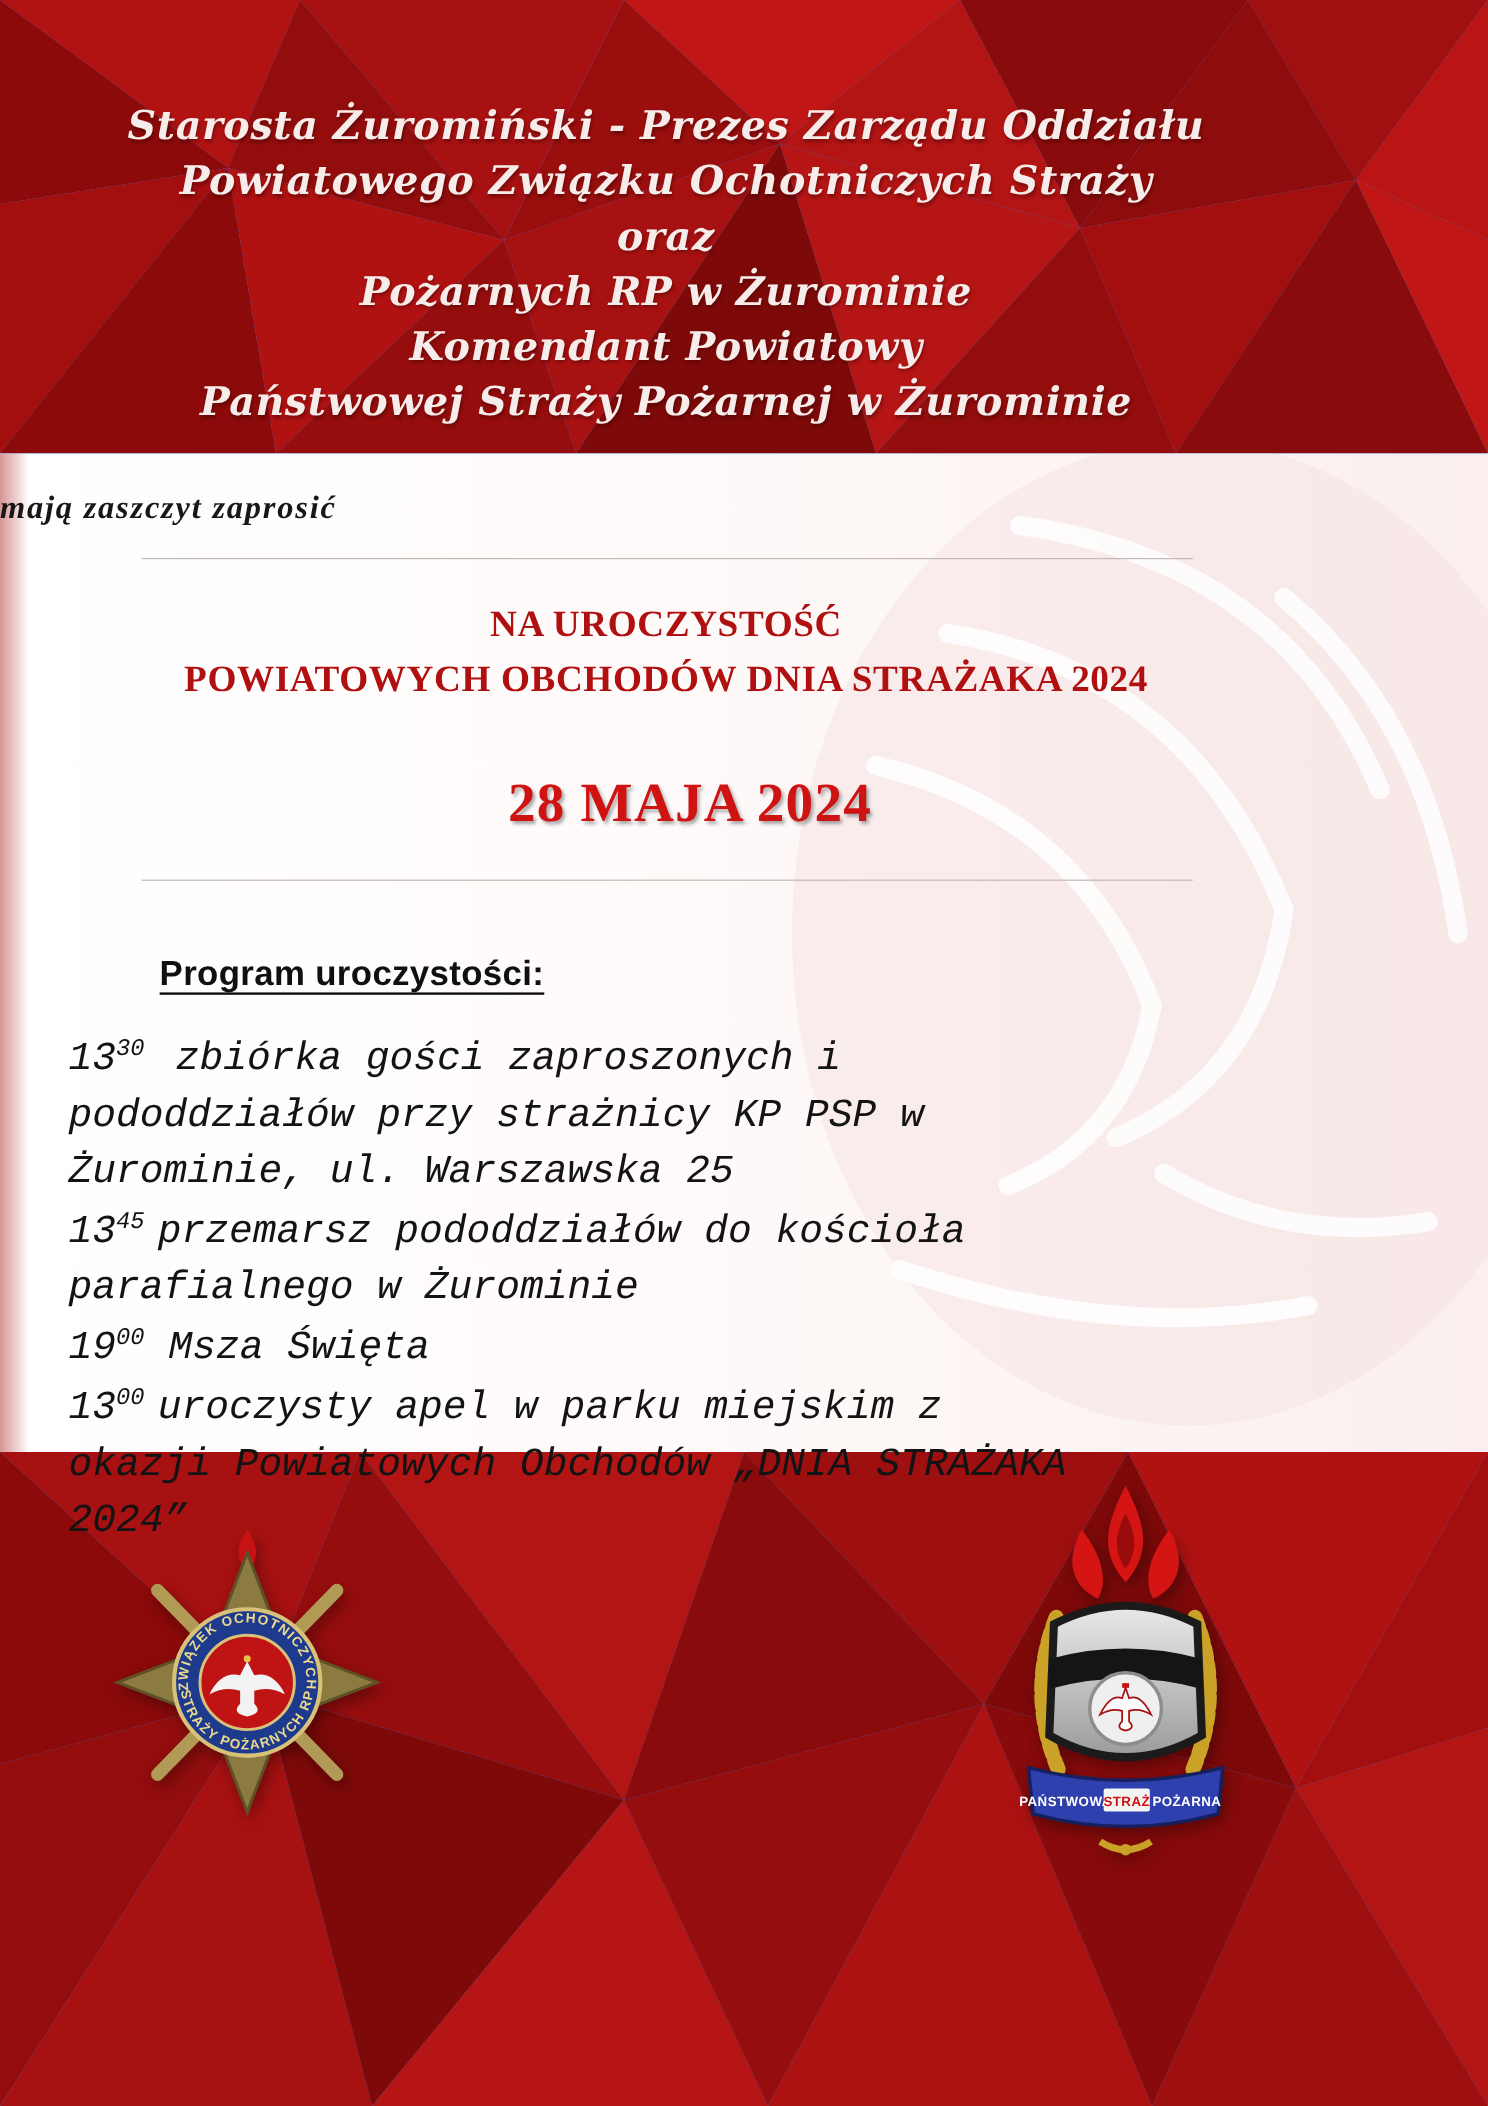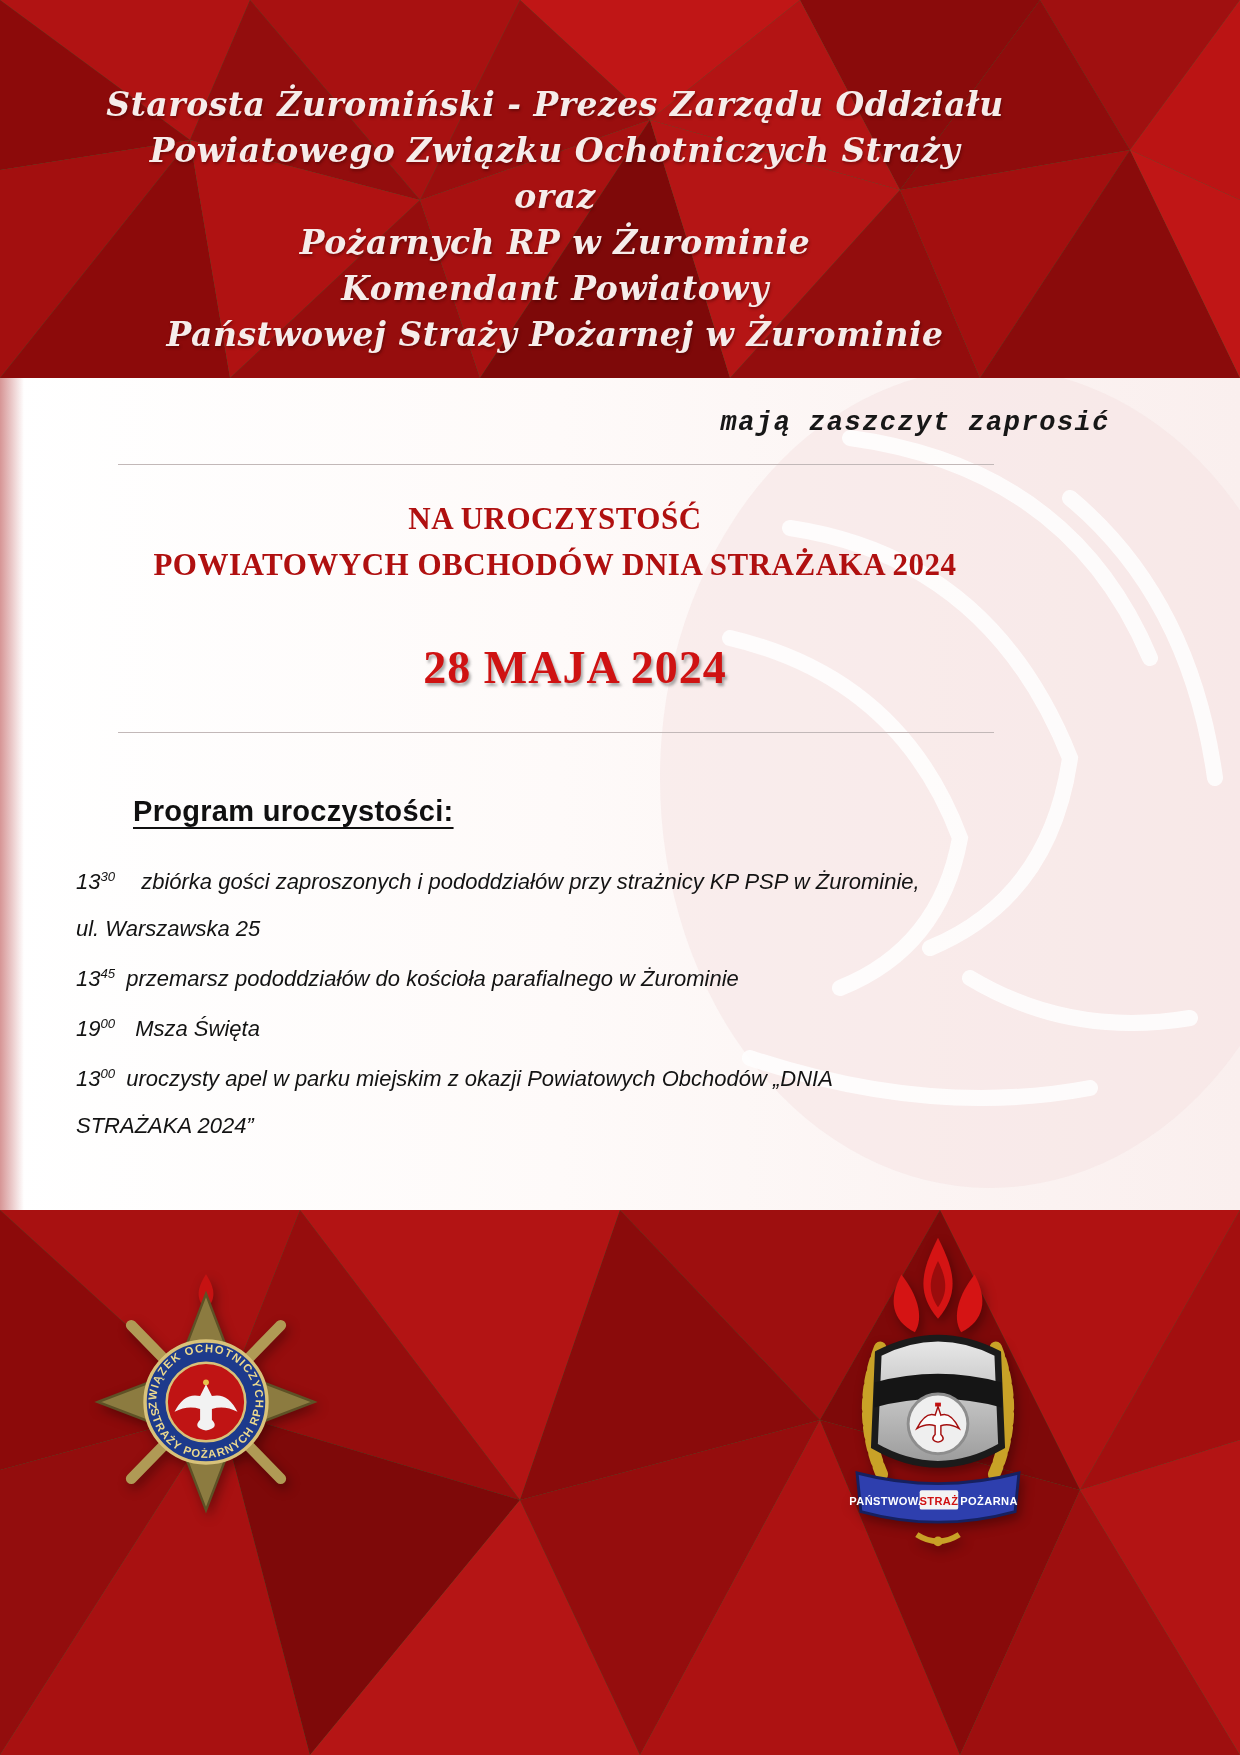--- a/index.html
+++ b/index.html
@@ -2,63 +2,63 @@
 <html><head>
 <meta charset="utf-8">
 <style>
   * { margin:0; padding:0; box-sizing:border-box; }
   html,body { width:1240px; height:1755px; }
   body { font-family:"DejaVu Serif", serif; background:#ffffff; }
 
   .page { position:relative; width:1240px; height:1755px; overflow:hidden; background:#fdfbfb; }
 
   
-  .band { position:absolute; left:0; width:100%; overflow:hidden; background:#15803d; }
+  .band { position:absolute; left:0; width:100%; overflow:hidden; background:#3b82f6; }
   .band-top { top:0; height:378px; }
   .band-bottom { bottom:0; height:545px; }
   .band svg.poly { position:absolute; inset:0; width:100%; height:100%; display:block; }
 
   
   .header-title { position:absolute; top:82px; left:0; width:1110px; text-align:center;
     color:#f6ecea; font-family:"DejaVu Serif", serif; font-style:italic; font-weight:bold;
     font-size:33px; line-height:46px; letter-spacing:.5px; z-index:2;
     text-shadow:1px 2px 3px rgba(50,0,0,.45); }
 
   
   .middle { position:absolute; top:378px; left:0; width:100%; height:832px;
     background:linear-gradient(90deg,#ffffff 0%, #fefaf9 45%, #faefee 100%); }
   .middle .content { position:relative; z-index:2; }
   .watermark { position:absolute; top:0; right:0; width:690px; height:832px; z-index:1; }
   .left-bleed { position:absolute; left:0; top:0; width:24px; height:100%; z-index:1;
     background:linear-gradient(90deg, rgba(165,20,20,.45), rgba(165,20,20,0)); }
 
-  .lead { margin-top:30px; width:1110px; text-align:right; color:#171717;
-    font-family:Liberation Mono, monospace; font-style:italic; font-weight:bold;
+  .lead { margin-top:30px; width:1110px; text-align:left; color:#171717;
+    font-family:Liberation Serif, serif; font-style:italic; font-weight:bold;
     font-size:27px; letter-spacing:1.5px; }
 
   hr.rule { border:none; border-top:1px solid #c2b8b8; width:876px; margin-left:118px; }
   .rule1 { margin-top:26px; }
   .rule2 { margin-top:38px; }
 
   .event-title { width:1110px; text-align:center; color:#b01010;
     font-family:"Liberation Serif", serif; font-weight:bold; letter-spacing:.5px; }
   .event-line1 { font-size:31px; margin-top:36px; }
   .event-line2 { font-size:31px; margin-top:10px; }
 
   .date-title { width:1110px; text-align:center; margin-top:58px;
     font-family:"Liberation Serif", serif; font-weight:bold; font-size:46px;
     color:#cf1212; letter-spacing:1px; text-shadow:2px 3px 3px rgba(110,110,110,.6);padding-left:40px; }
 
   .program-heading-wrap { margin:62px 0 0 133px; }
   .program-heading { display:inline-block; font-family:"Liberation Sans", sans-serif;
     font-weight:bold; font-size:29px; color:#101010; text-decoration:underline;
     text-decoration-thickness:2px; text-underline-offset:6px; letter-spacing:.3px; }
 
-  .program-list { margin:30px 0 0 76px; width:860px;
-    font-family:Liberation Sans, sans-serif; font-style:italic; font-size:22px; color:#131313; }
+  .program-list { margin:30px 0 0 57px; width:860px;
+    font-family:Liberation Mono, monospace; font-style:italic; font-size:33px; color:#131313; }
   .program-item { line-height:47px; margin-bottom:3px; }
   .program-item sup { font-size:0.60em; line-height:0; }
   .program-item:nth-of-type(1) .p-time { margin-right:26px; }
   .program-item:nth-of-type(2) .p-time { margin-right:11px; }
   .program-item:nth-of-type(3) .p-time { margin-right:20px; }
   .program-item:nth-of-type(4) .p-time { margin-right:11px; }
 
   
   .emblem { position:absolute; z-index:2; filter:drop-shadow(3px 5px 6px rgba(0,0,0,.35)); }
   .emblem-osp { left:88px; top:62px; width:236px; height:260px; }

